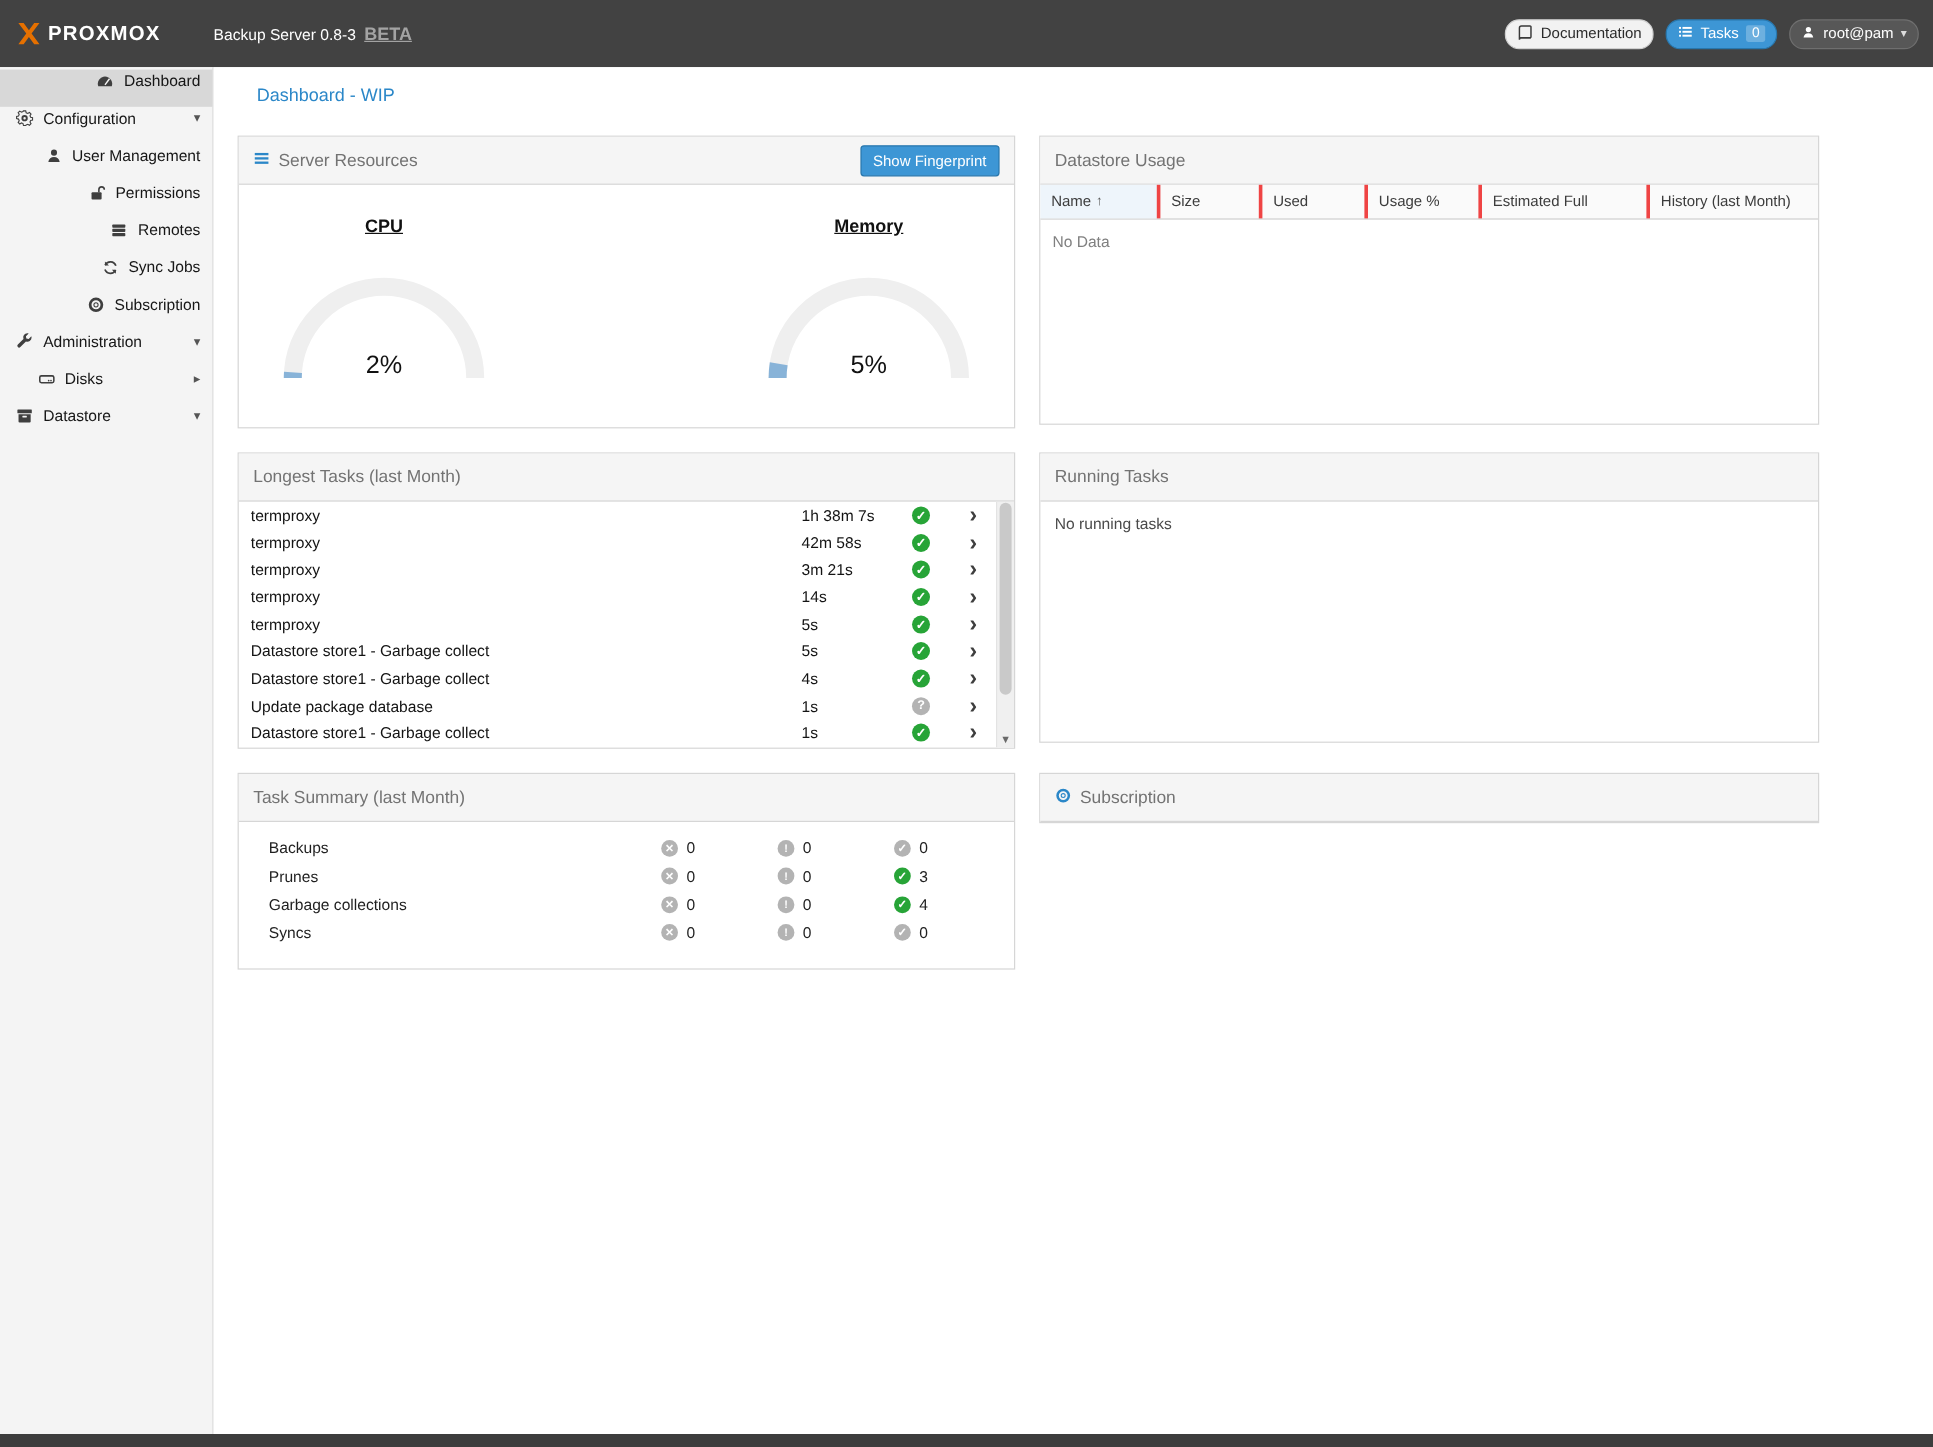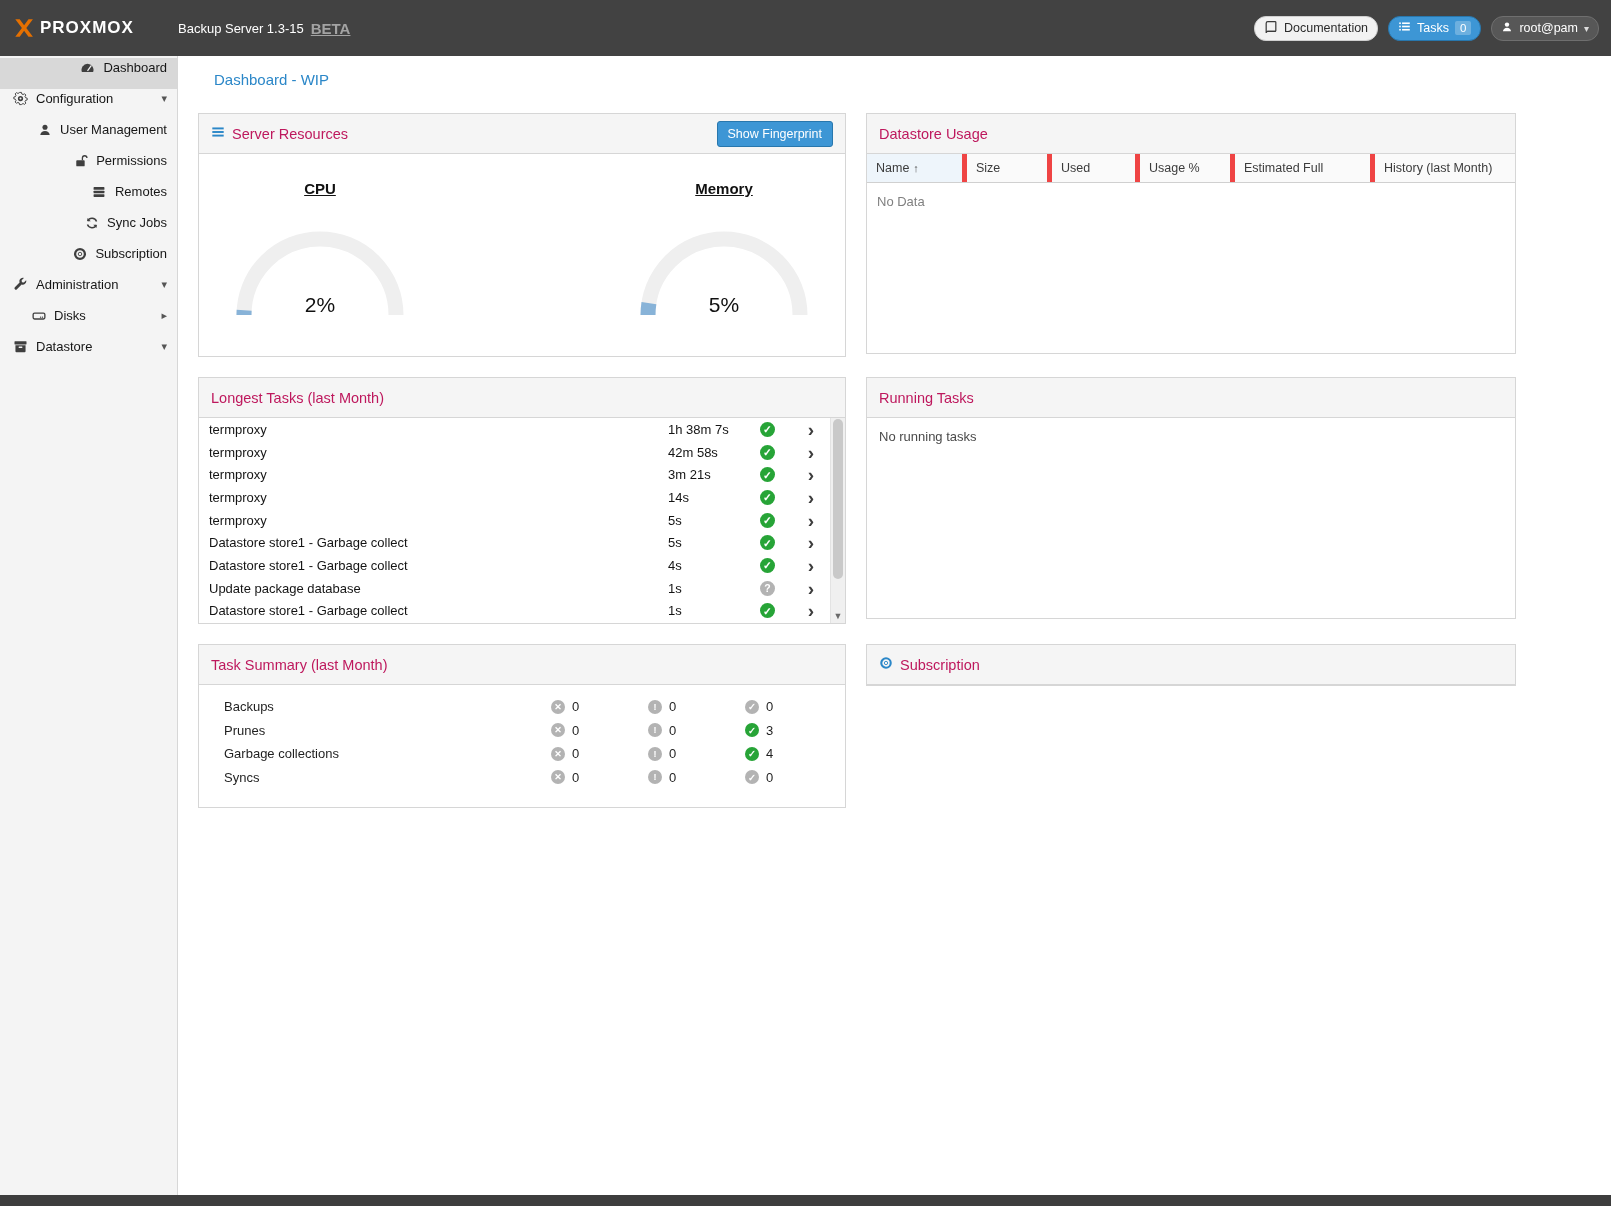--- a/index.html
+++ b/index.html
@@ -38,36 +38,36 @@
 
   .content { flex: 1; min-width: 0; display: flex; flex-direction: column; background: #fff; }
   .page-title { color: #2b87c8; font-size: 15px; padding: 15px 36px 13px; flex: 0 0 auto; }
   .grid { display: grid; grid-template-columns: 648px 650px; column-gap: 20px; row-gap: 20px;
           padding: 12px 20px 20px; align-items: start; }
 
   
   .panel { border: 1px solid #d6d6d6; background: #fff; }
   .panel-header { height: 40px; background: #f5f5f5; border-bottom: 1px solid #d6d6d6;
                   display: flex; align-items: center; gap: 7px; padding: 0 12px; }
-  .panel-title { color: #be185d; font-size: 14.5px; }
+  .panel-title { color: #737373; font-size: 14.5px; }
   .hdr-btn { margin-left: auto; background: #3d96d5; color: #fff; border: 1px solid #2877ad;
              border-radius: 3px; height: 26px; padding: 0 10px; font-size: 12.5px;
              font-family: inherit; cursor: pointer; }
 
   
   .sr-body { height: 202px; display: flex; justify-content: space-between; padding: 26px 31px 0; }
   .gauge { width: 180px; text-align: center; }
   .gauge-label { font-weight: bold; font-size: 15px; color: #111; margin-bottom: 22px; text-decoration: underline; }
   .gauge-arc { position: relative; width: 180px; height: 100px; }
   .gauge-value { position: absolute; left: 0; right: 0; bottom: 2px; font-size: 21px; color: #111; }
 
   
   .du-cols { display: grid; grid-template-columns: 100px 85px 88px 95px 140px 1fr; height: 29px;
              background: #fafafa; border-bottom: 1px solid #d0d0d0; font-size: 12.5px; color: #3c3c3c; }
-  .du-col { display: flex; align-items: center; padding: 0 9px; border-right: 5px solid #ef4444; gap: 4px; cursor: pointer; }
+  .du-col { display: flex; align-items: center; padding: 0 9px; border-right: 3px solid #ef4444; gap: 4px; cursor: pointer; }
   .du-col:last-child { border-right: none; }
   .du-col.sorted { background: #eef5fb; }
   .sort-arrow { font-size: 11px; color: #555; }
   .du-body { height: 170px; padding: 11px 10px; color: #808080; }
 
   
   .lt-body { position: relative; height: 205px; overflow: hidden; }
   .lt-rows { margin-right: 15px; }
   .lt-row { display: grid; grid-template-columns: 1fr 92px 32px 38px; align-items: center;
             height: 22.7px; padding-left: 10px; font-size: 13px; color: #141414; cursor: pointer; }
@@ -116,21 +116,21 @@
 
 <div class="app">
 
   <header class="topbar">
     <div class="logo">
       <svg width="22" height="22" viewBox="0 0 20 20">
         <path d="M3 2l6 8-6 8h4l4-5.4L15 18h4l-6-8 6-8h-4l-4 5.4L7 2z" fill="#e57000"></path>
       </svg>
       <span class="logo-text">PROXMOX</span>
     </div>
-    <div class="product">Backup Server 1.3-15</div>
+    <div class="product">Backup Server 0.8-3</div>
     <a class="beta">BETA</a>
     <div class="tb-spacer"></div>
 
     <button class="btn btn-light">
       <span>
         <svg width="14" height="14" viewBox="0 0 16 16">
           <path d="M4.4 1.8h8.2a.9.9 0 0 1 .9.9v9.4a.9.9 0 0 1-.9.9H4.4a1.9 1.9 0 0 0-1.9 1.9V3.7a1.9 1.9 0 0 1 1.9-1.9z" fill="none" stroke="#3a3a3a" stroke-width="1.4"></path>
           <path d="M3.4 13h10.1" stroke="#3a3a3a" stroke-width="1.4" fill="none"></path>
         </svg>
       </span>

